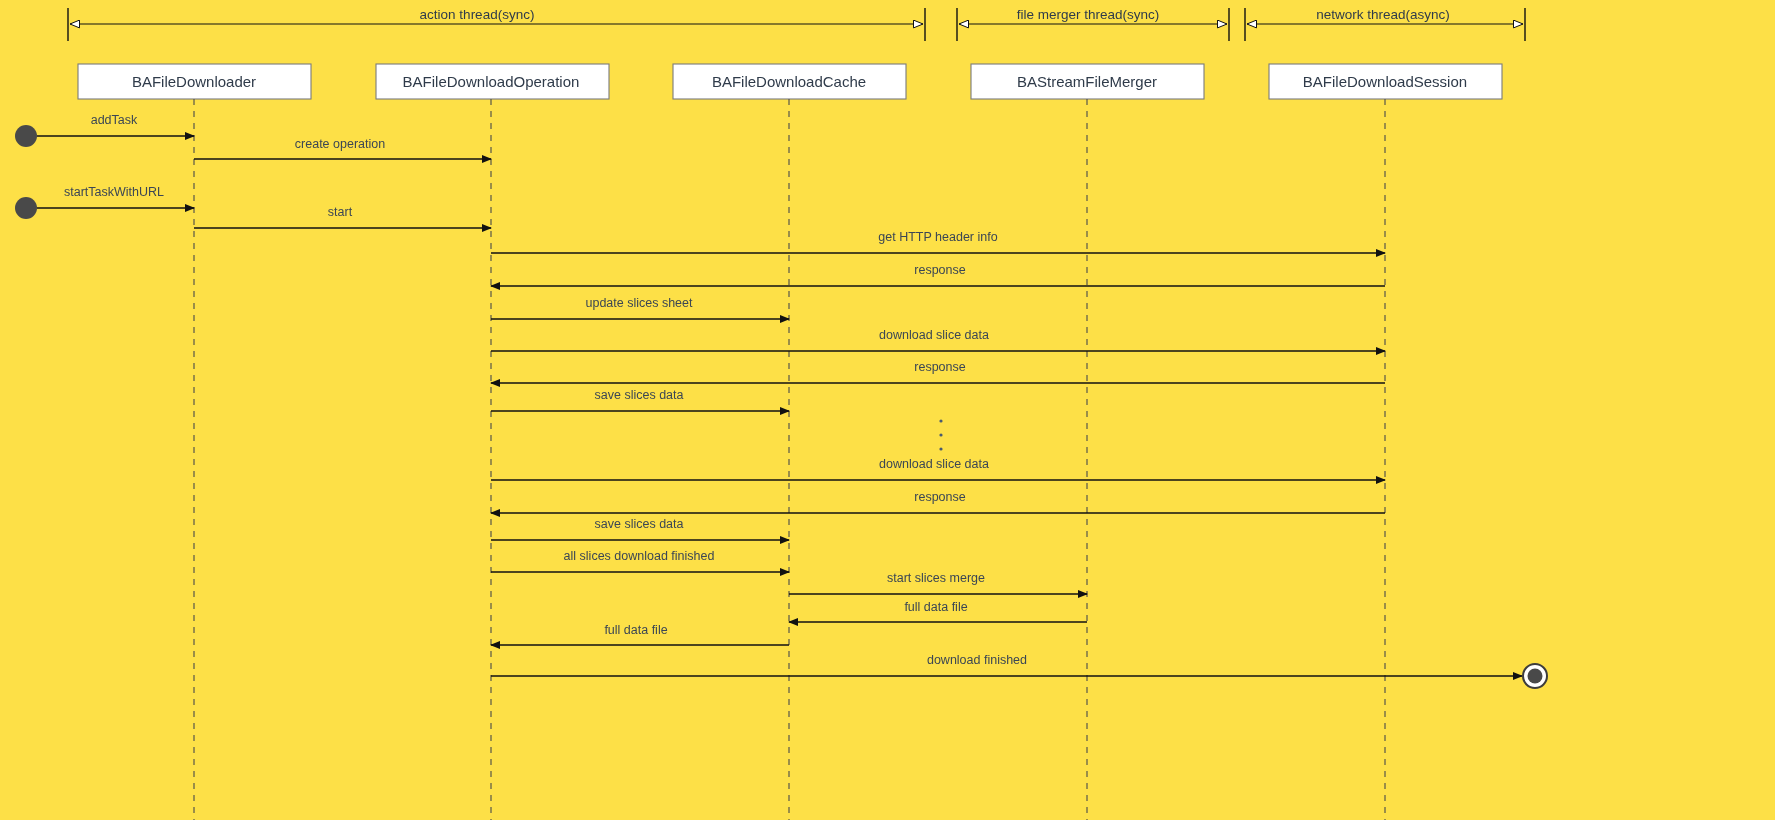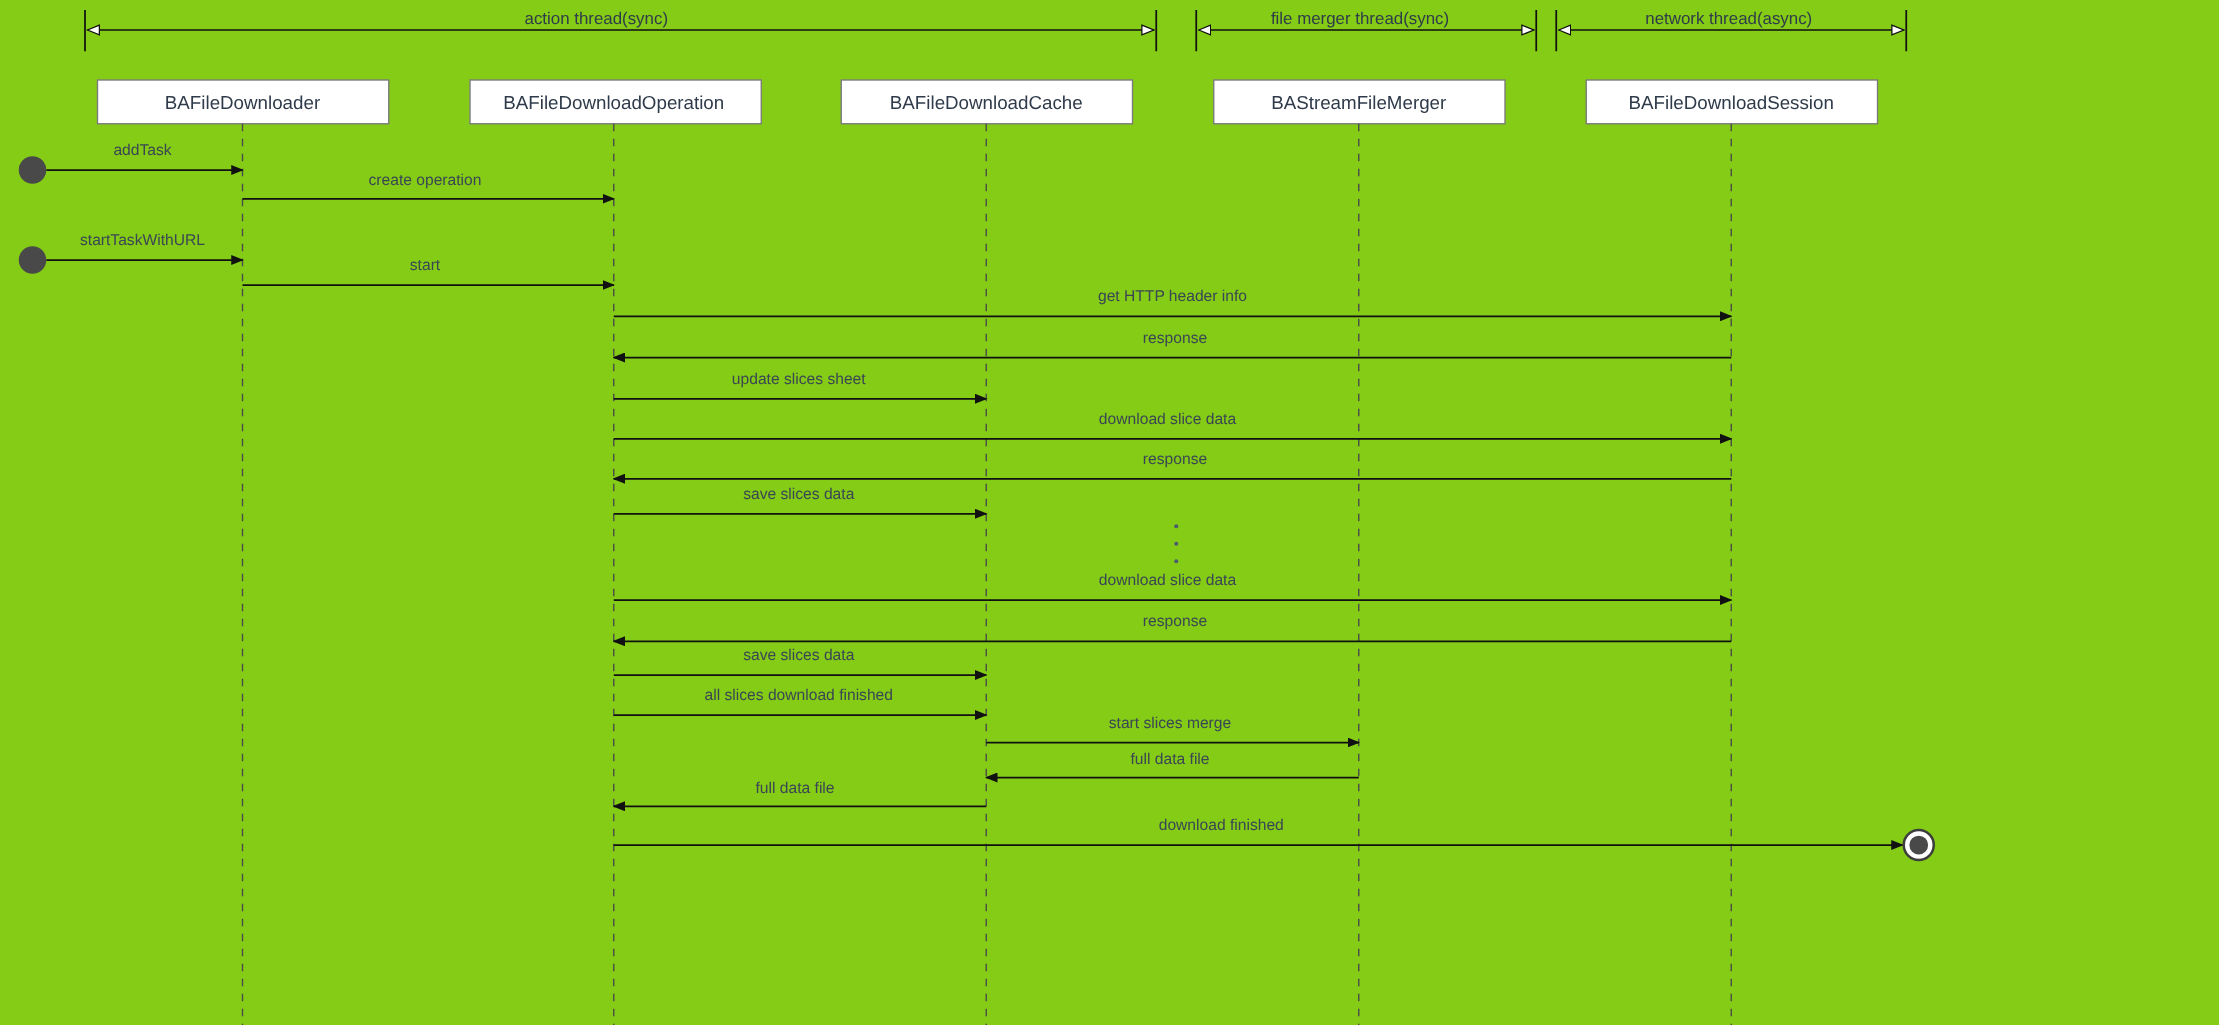--- a/index.html
+++ b/index.html
@@ -9,21 +9,21 @@
   }
   body {
     font-family: "Liberation Sans", sans-serif;
     color: #2f3b4a;
   }
   #diagram-root {
     position: relative;
     width: 1775px;
     height: 820px;
     overflow: hidden;
-    background: #84cc16;
+    background: #fde047;
   }
   #seq-svg {
     position: absolute;
     top: 0;
     left: 0;
     width: 1775px;
     height: 820px;
   }
   .thread-label-txt {
     font-family: "Liberation Sans", sans-serif;

